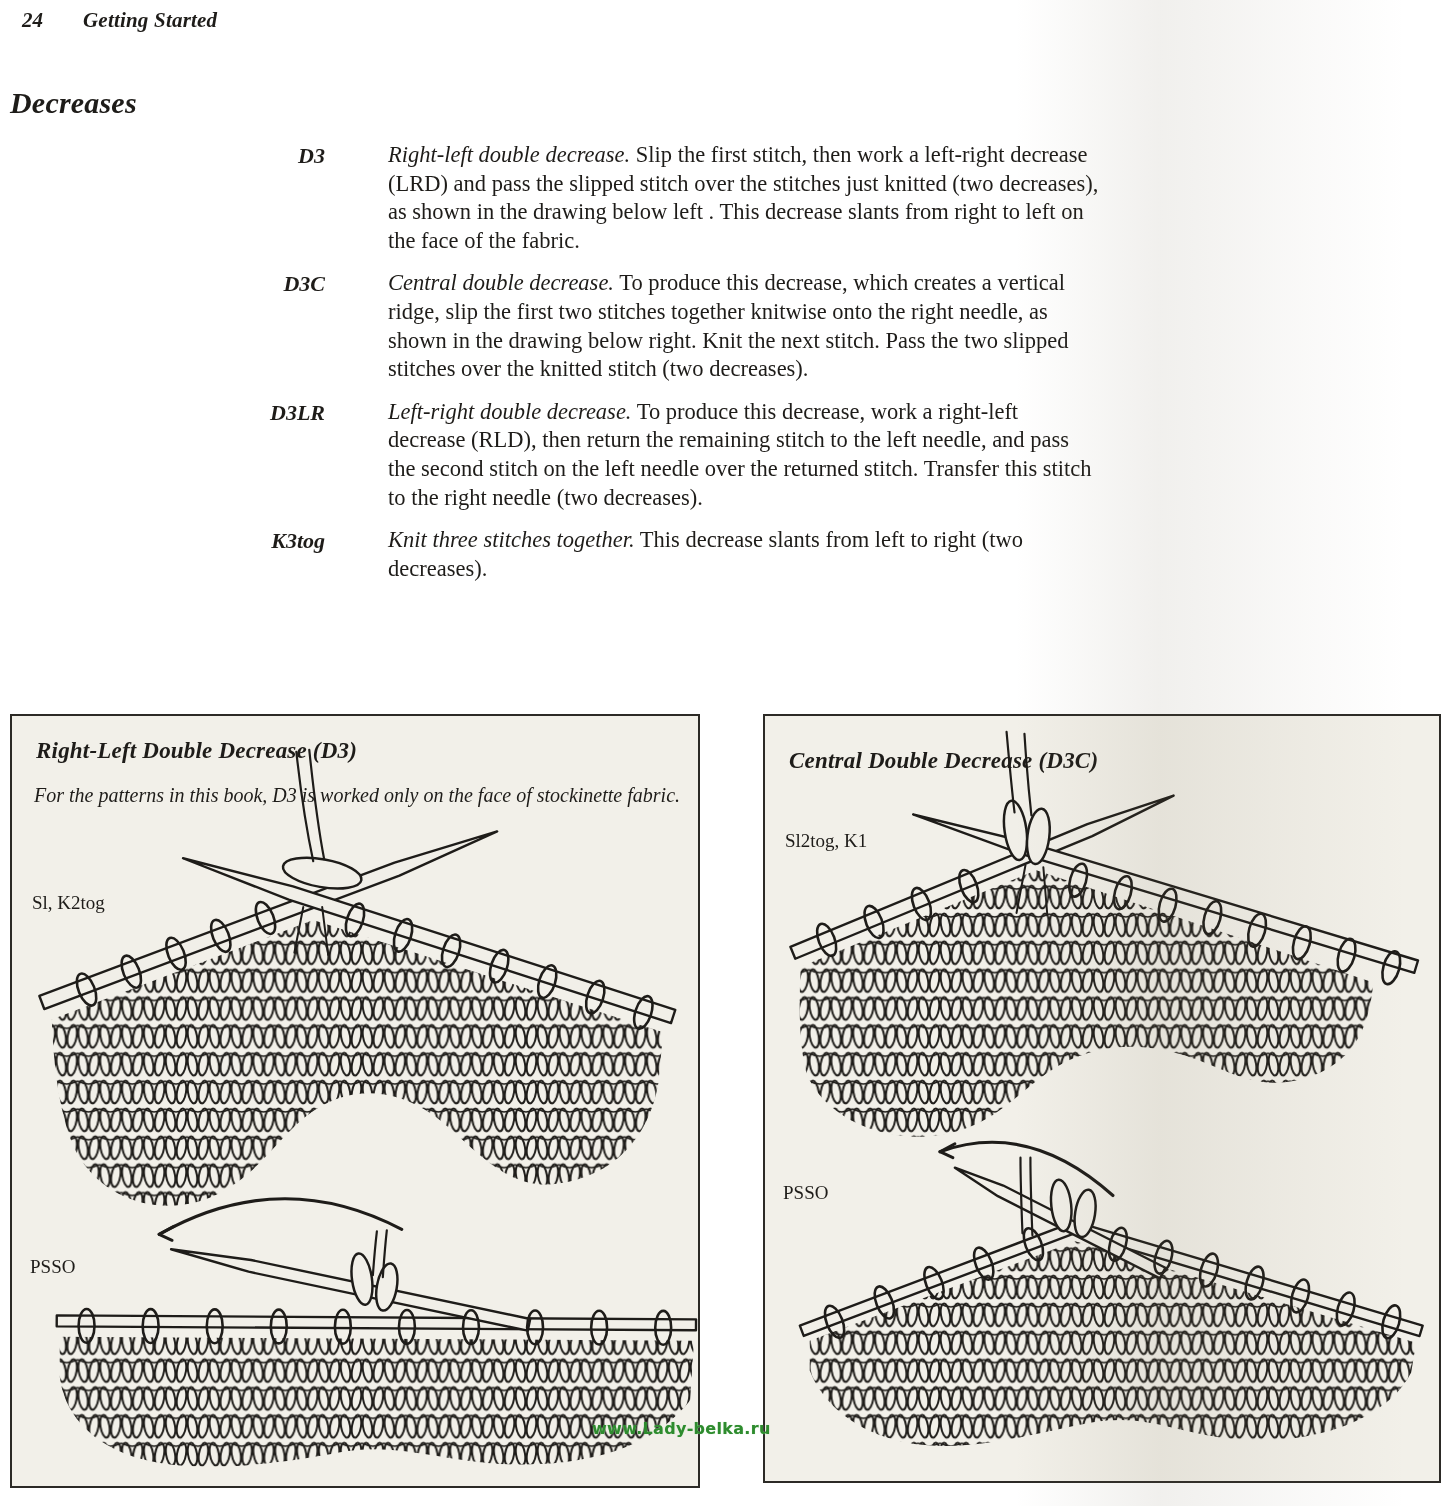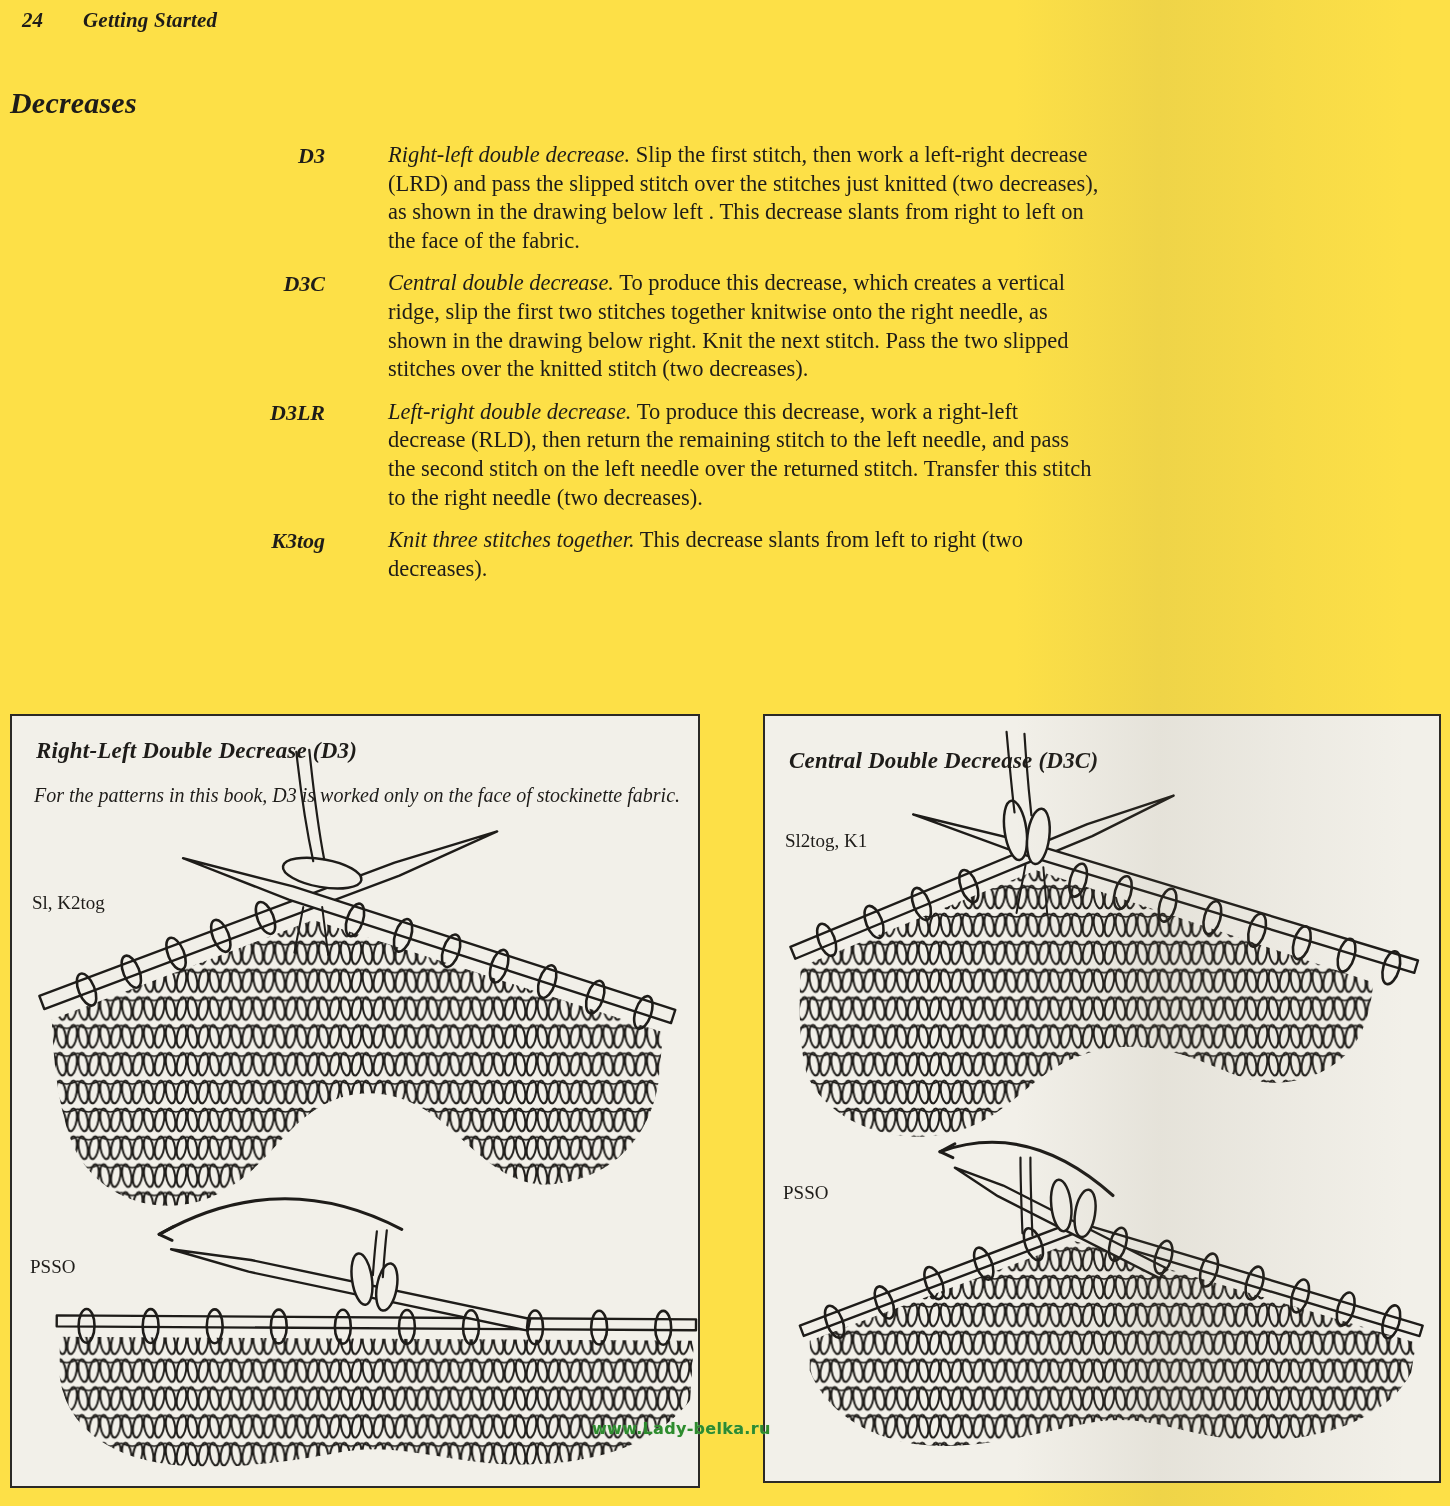--- a/index.html
+++ b/index.html
@@ -1,18 +1,18 @@
 <!DOCTYPE html>
 <html><head>
 <meta charset="utf-8">
 <style>
   html,body{margin:0;padding:0;background:#d8d5cc;}
   .page{
     position:relative; width:1450px; height:1506px; overflow:hidden;
-    background:#fde047;
+    background:#ffffff;
     font-family:"Liberation Serif","DejaVu Serif",serif;
     color:#1e1c19;
   }
   .shade{
     position:absolute; inset:0; pointer-events:none; z-index:4;
     background:linear-gradient(90deg, rgba(0,0,0,0) 70%, rgba(115,105,80,0.10) 80%,
                rgba(115,105,80,0.05) 88%, rgba(0,0,0,0) 97%);
   }
   .runhead-row{position:absolute; top:8px; left:22px; display:flex; align-items:baseline;}
   .pgnum{font-size:21px; font-weight:bold; font-style:italic;}

